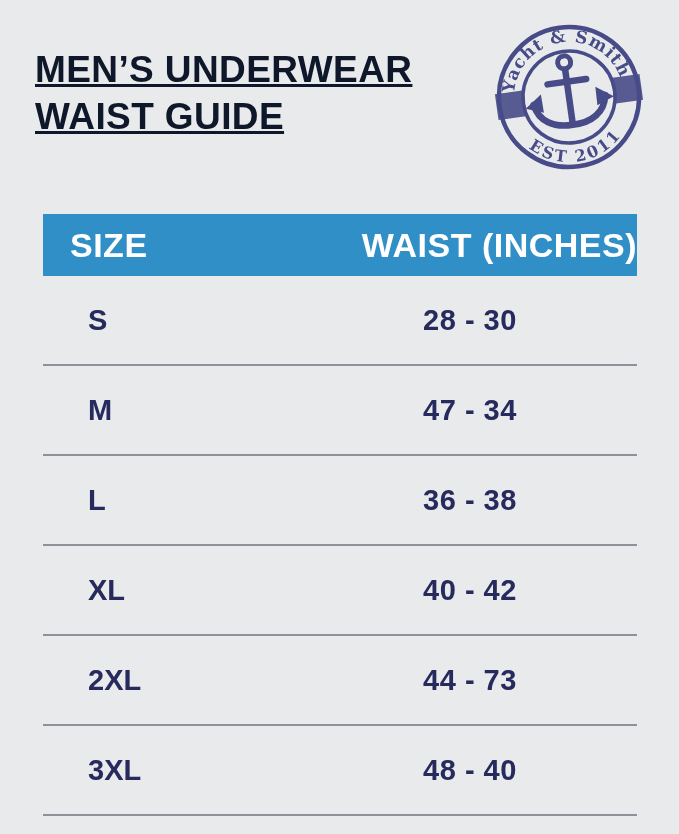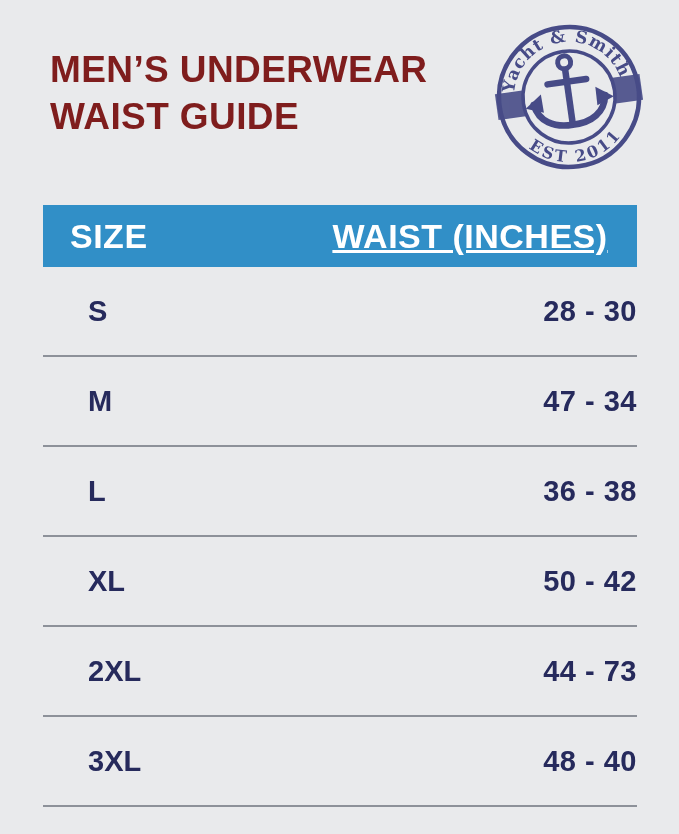--- a/index.html
+++ b/index.html
@@ -12,27 +12,28 @@
     position: relative;
     width: 679px;
     height: 834px;
     background: #e9eaec;
     overflow: hidden;
   }
 
   
   .title {
     position: absolute;
-    left: 50px;
+    left: 35px;
     top: 46px;
-    color: #7f1d1d;
+    color: #0f172a;
     font-size: 37px;
     line-height: 47px;
     font-weight: bold;
     letter-spacing: 0.4px;
+    text-decoration: underline;
   }
 
   
   .stamp {
     position: absolute;
     left: 494px;
     top: 22px;
     width: 150px;
     height: 150px;
   }
@@ -40,50 +41,50 @@
     width: 150px;
     height: 150px;
     transform: rotate(-8deg);
     opacity: 0.93;
   }
 
   
   .size-table {
     position: absolute;
     left: 43px;
-    top: 205px;
+    top: 214px;
     width: 594px;
   }
   .thead {
     display: grid;
     grid-template-columns: 260px 334px;
     align-items: center;
     height: 62px;
     background: #318fc7;
     color: #ffffff;
     font-size: 34px;
     font-weight: bold;
     letter-spacing: 0.5px;
   }
   .thead .col-size { padding-left: 27px; }
-  .thead .col-waist { text-align: center; text-decoration: underline; }
+  .thead .col-waist { text-align: right; }
 
   .trow {
     display: grid;
     grid-template-columns: 260px 334px;
     align-items: center;
     height: 90px;
     box-sizing: border-box;
     border-bottom: 2px solid #8d9199;
     color: #262a5c;
     font-size: 29px;
     font-weight: 600;
   }
   .trow .cell-size { padding-left: 45px; }
-  .trow .cell-waist { text-align: right; letter-spacing: 0.5px; }
+  .trow .cell-waist { text-align: center; letter-spacing: 0.5px; }
 </style>
 </head>
 <body>
 
 <div class="page">
 
   <div class="title">
     <div>MEN’S UNDERWEAR</div>
     <div>WAIST GUIDE</div>
   </div>
@@ -135,21 +136,21 @@
     <div class="trow">
       <span class="cell-size">M</span>
       <span class="cell-waist">47 - 34</span>
     </div>
     <div class="trow">
       <span class="cell-size">L</span>
       <span class="cell-waist">36 - 38</span>
     </div>
     <div class="trow">
       <span class="cell-size">XL</span>
-      <span class="cell-waist">50 - 42</span>
+      <span class="cell-waist">40 - 42</span>
     </div>
     <div class="trow">
       <span class="cell-size">2XL</span>
       <span class="cell-waist">44 - 73</span>
     </div>
     <div class="trow">
       <span class="cell-size">3XL</span>
       <span class="cell-waist">48 - 40</span>
     </div>
 

